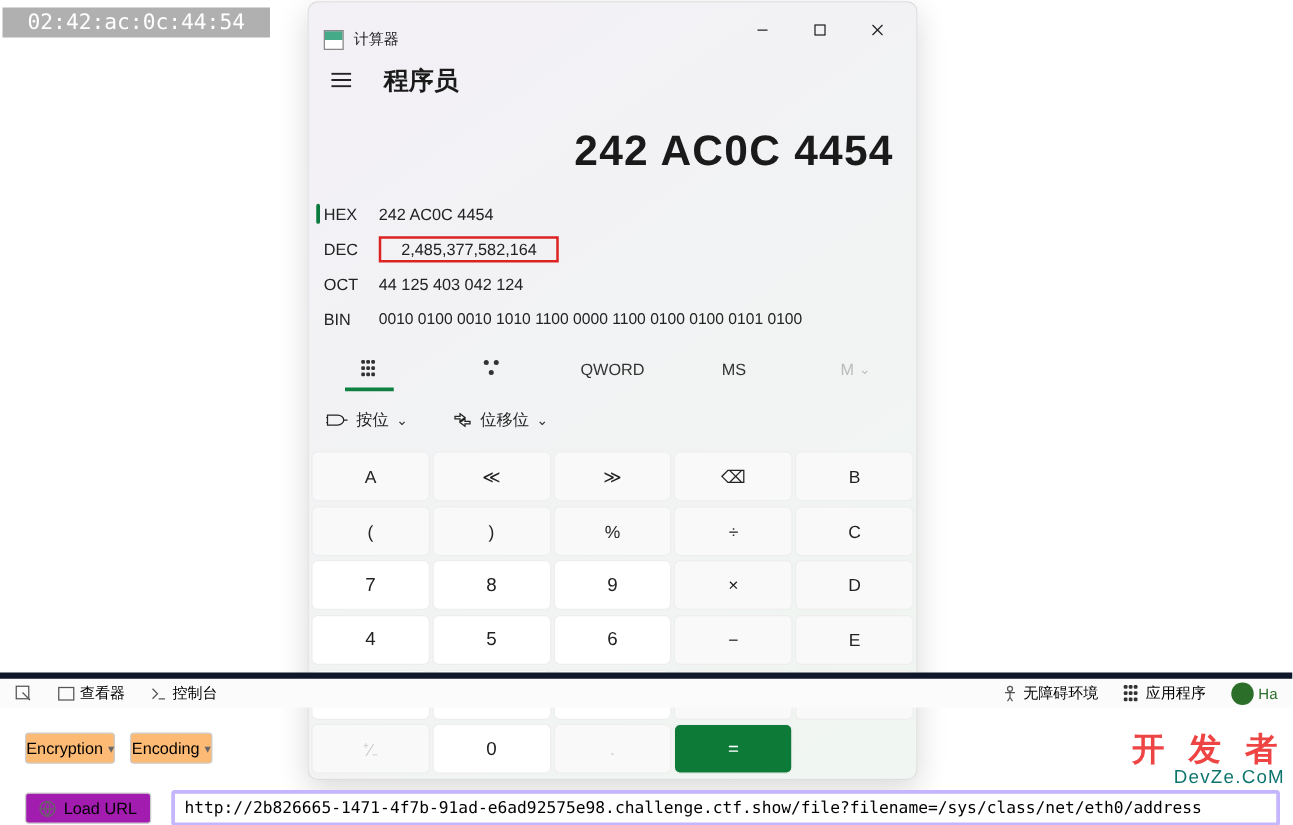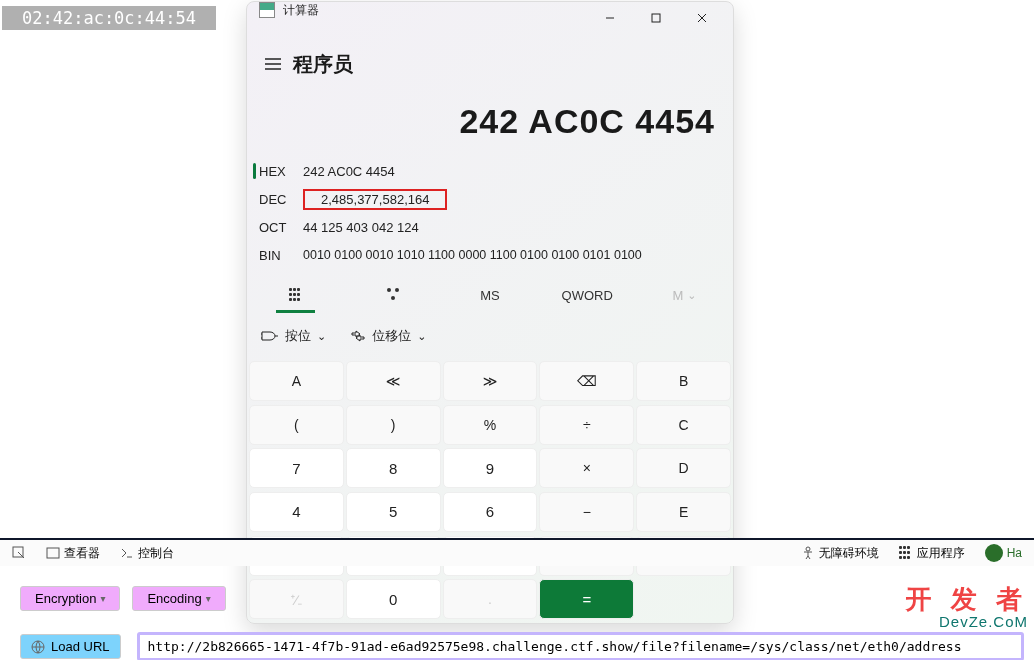--- a/index.html
+++ b/index.html
@@ -1,71 +1,71 @@
 <!DOCTYPE html>
 <html><head>
   <meta charset="utf-8">
   <style>
     * { box-sizing: border-box; margin: 0; padding: 0; font-family: "Segoe UI", "Microsoft YaHei", sans-serif; }
     body { width: 1034px; height: 660px; background: #fff; position: relative; overflow: hidden; }
 
     .bg-mac { position: absolute; top: 6px; left: 2px; background: #b0b0b0; color: #fff; padding: 2px 20px; font-size: 17px; font-family: monospace; }
 
     .calc-window { position: absolute; top: 1px; left: 246px; width: 488px; height: 623px; background: linear-gradient(145deg, #f3f0f6 0%, #f0f6f1 100%); border: 1px solid #ddd; border-radius: 8px; box-shadow: 0 8px 24px rgba(0,0,0,.15); display: flex; flex-direction: column; }
-    .titlebar { display: flex; align-items: flex-start; height: 38px; padding: 0 8px; }
+    .titlebar { display: flex; align-items: flex-end; height: 38px; padding: 0 8px; }
     .calc-icon { width: 16px; height: 16px; margin: 0 8px 0 4px; display:inline-block; background: linear-gradient(#4a8 0 50%, #fff 50%); border:1px solid #888;}
     .title-text { font-size: 12px; color: #222; flex:1;}
     .winbtns { display:flex; gap:0;}
     .winbtn { width:46px; height:32px; display:flex; align-items:center; justify-content:center; font-size:12px; cursor:pointer;}
 
     .modebar { display:flex; align-items:center; padding: 6px 6px 10px 6px; }
     .hamburger { width:40px; height:36px; display:flex; align-items:center; justify-content:center; font-size:16px; cursor:pointer;}
-    .mode-label { font-size:20px; font-weight:600; color:#1a1a1a; margin-left:0;text-align:center;}
+    .mode-label { font-size:20px; font-weight:600; color:#1a1a1a; margin-left:14px;text-align:center;}
 
     .display { text-align:right; padding: 10px 18px 14px; font-size:34px; font-weight:600; color:#1a1a1a; letter-spacing:1px;}
 
     .bases { padding: 2px 12px 8px 12px; font-size:13px; color:#222;}
     .base-row { display:flex; align-items:center; height:28px; position:relative;}
     .base-row.active::before { content:''; position:absolute; left:-6px; top:6px; bottom:6px; width:3px; background:#0a7a3e; border-radius:2px;}
     .base-label { width:44px; font-weight:400;}
     .base-val { font-weight:400;}
     .dec-hl { border: 2px solid #d22; padding: 1px 16px;}
 
     .opts { display:flex; align-items:center; border-top:0; height:36px; }
     .opt { flex:1; text-align:center; font-size:13px; color:#333; display:flex; align-items:center; justify-content:center; height:100%; gap:4px; cursor:pointer;}
     .opt.keypad { position:relative;}
     .opt.keypad::after { content:''; position:absolute; bottom:0; left:30%; right:30%; height:3px; background:#0f8040;}
     .opt.disabled { color:#bbb;}
 
-    .bitops { display:flex; align-items:flex-start; padding: 10px 8px; gap:12px; font-size:13px; color:#222;}
+    .bitops { display:flex; align-items:flex-start; padding: 10px 8px; gap:24px; font-size:13px; color:#222;}
     .bitbtn { display:flex; align-items:center; gap:6px; padding:4px 6px; cursor:pointer; border-radius:4px;}
     .chev { font-size:11px;}
 
     .pad { display:grid; grid-template-columns: repeat(5, 1fr); gap:2px; padding:2px; flex:1; background:transparent;}
     .key { background:#f9f9f9; border:1px solid #eee; border-radius:5px; display:flex; align-items:center; justify-content:center; font-size:15px; color:#222; cursor:pointer; height:40px;}
     .key.fn { background:#f9f9f9; font-size:14px;}
     .key.num { background:#ffffff;}
     .key.disabled { color:#ccc;}
     .key.equals { background:#0d7a38; color:#fff;}
 
     
-    .devtools { position:absolute; top:538px; left:0; right:0; height:28px; border-top:2px solid #0f172a; display:flex; align-items:center; font-size:12px; gap:8px; padding:0 6px; background:#fbfbfb;}
+    .devtools { position:absolute; top:538px; left:0; right:0; height:28px; border-top:5px solid #0f172a; display:flex; align-items:center; font-size:12px; gap:8px; padding:0 6px; background:#fbfbfb;}
     .devtools .tab { display:flex; align-items:center; gap:4px; padding:0 6px; cursor:pointer;}
     .devtools .spacer { flex:1;}
     .devtools svg { width:14px; height:14px;}
 
     .hackbar { position:absolute; top:580px; left:0; right:0; padding:6px 20px; display:flex; gap:12px; align-items:center; font-size:13px;}
-    .dd { border:1px solid #ccc; background:#f0abfc; padding:4px 14px; border-radius:3px; display:inline-flex; align-items:center; gap:4px; cursor:pointer;}
+    .dd { border:1px solid #ccc; background:#fdba74; padding:4px 0; border-radius:3px; display:inline-flex; align-items:center; gap:4px; cursor:pointer;}
     .caret { font-size:10px; color:#666;}
     .watermark { position:absolute; right:6px; top:582px; text-align:right; pointer-events:none;}
     .wm1 { color:#ef4444; font-size:26px; font-weight:600; letter-spacing:6px;}
     .wm2 { color:#0f766e; font-size:15px; font-weight:500; letter-spacing:1px; margin-top:-4px;}
 
     .loadbar { position:absolute; top:632px; left:20px; right:10px; display:flex; align-items:center; gap:16px;}
-    .loadbtn { border:1px solid #ccc; background:#7dd3fc; border-radius:3px; padding:4px 10px; font-size:13px; display:flex; align-items:center; gap:6px; cursor:pointer;}
+    .loadbtn { border:1px solid #ccc; background:#a21caf; border-radius:3px; padding:4px 10px; font-size:13px; display:flex; align-items:center; gap:6px; cursor:pointer;}
     .urlbox { flex:1; border:3px solid #c4b5fd; border-radius:3px; padding:4px 8px; font-size:13px; font-family: monospace; background:#fff;}
     
     .grid-icon { width:14px; height:14px; display:inline-flex; flex-wrap:wrap; gap:1px;}
     .grid-icon span{ width:3px; height:3px; background:#333; border-radius:1px;}
     .bits-icon { position:relative; width:16px; height:14px;}
     .bits-icon::before{content:''; position:absolute; width:4px;height:4px;border-radius:50%;background:#333;top:0;left:2px;}
     .bits-icon::after{content:''; position:absolute; width:4px;height:4px;border-radius:50%;background:#333;top:0;left:10px;}
     .bits-icon i{position:absolute; width:4px;height:4px;border-radius:50%;background:#333;top:8px;left:6px;}
     .ha-badge { width:18px; height:18px; border-radius:50%; background:#2a6e2a; display:inline-block;}
   </style>
@@ -142,22 +142,22 @@
           <span></span>
           <span></span>
           <span></span>
         </span>
     </div>
     <div class="opt">
       <span class="bits-icon">
           <i></i>
         </span>
     </div>
+    <div class="opt">QWORD</div>
     <div class="opt">MS</div>
-    <div class="opt">QWORD</div>
     <div class="opt disabled">
         <span>M</span>
         <span class="chev">⌄</span>
       </div>
   </div>
 
   <div class="bitops">
     <div class="bitbtn">
       <svg width="18" height="12">
           <path d="M1 2 L9 2 A5 4 0 0 1 9 10 L1 10 Z M14 6 L17 6 M1 4 L-2 4 M1 8 L-2 8" fill="none" stroke="#222" stroke-width="1"></path>

